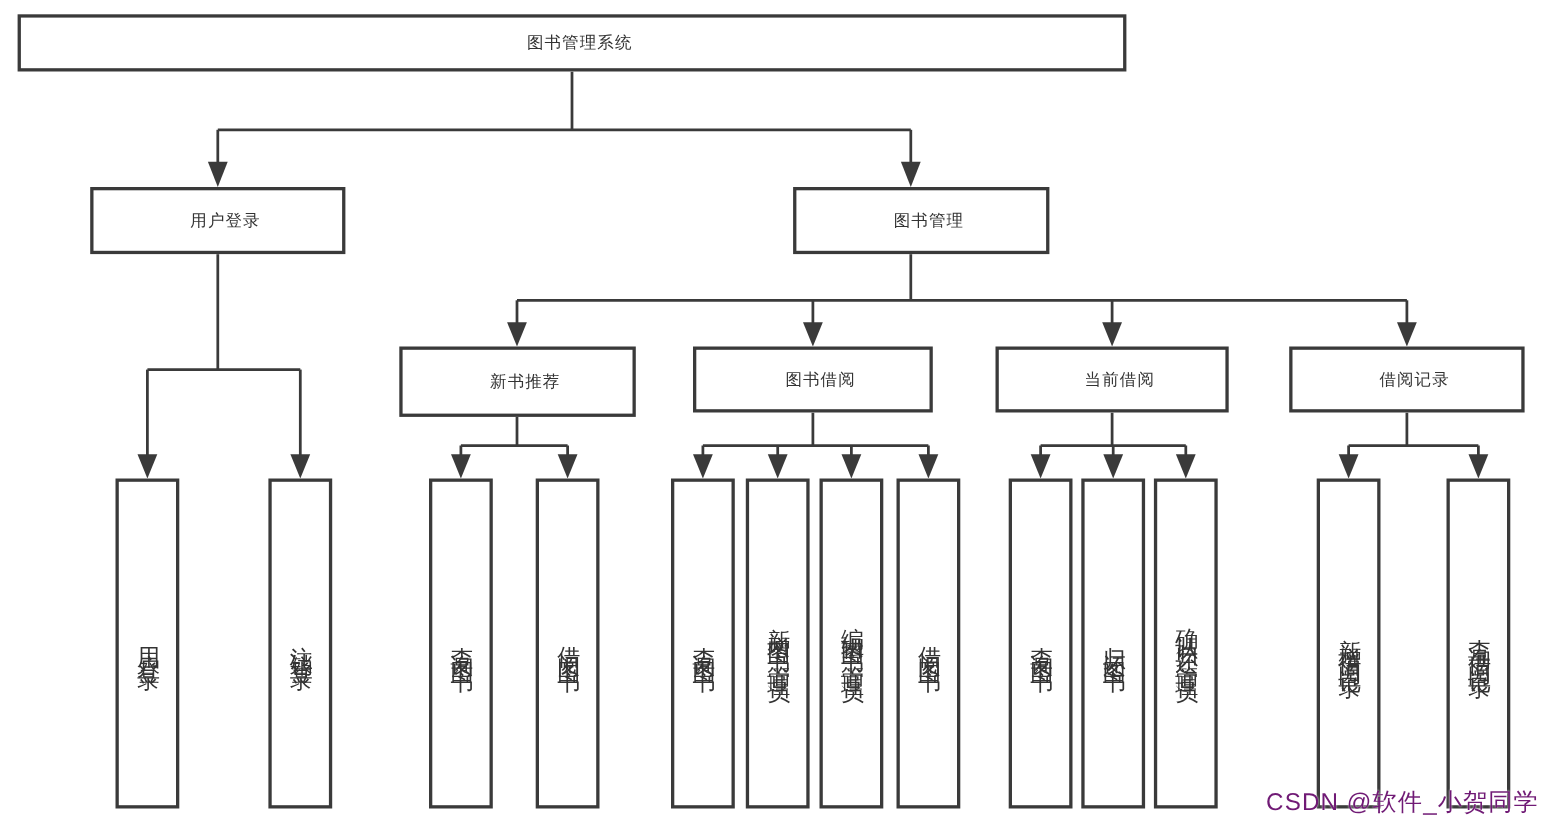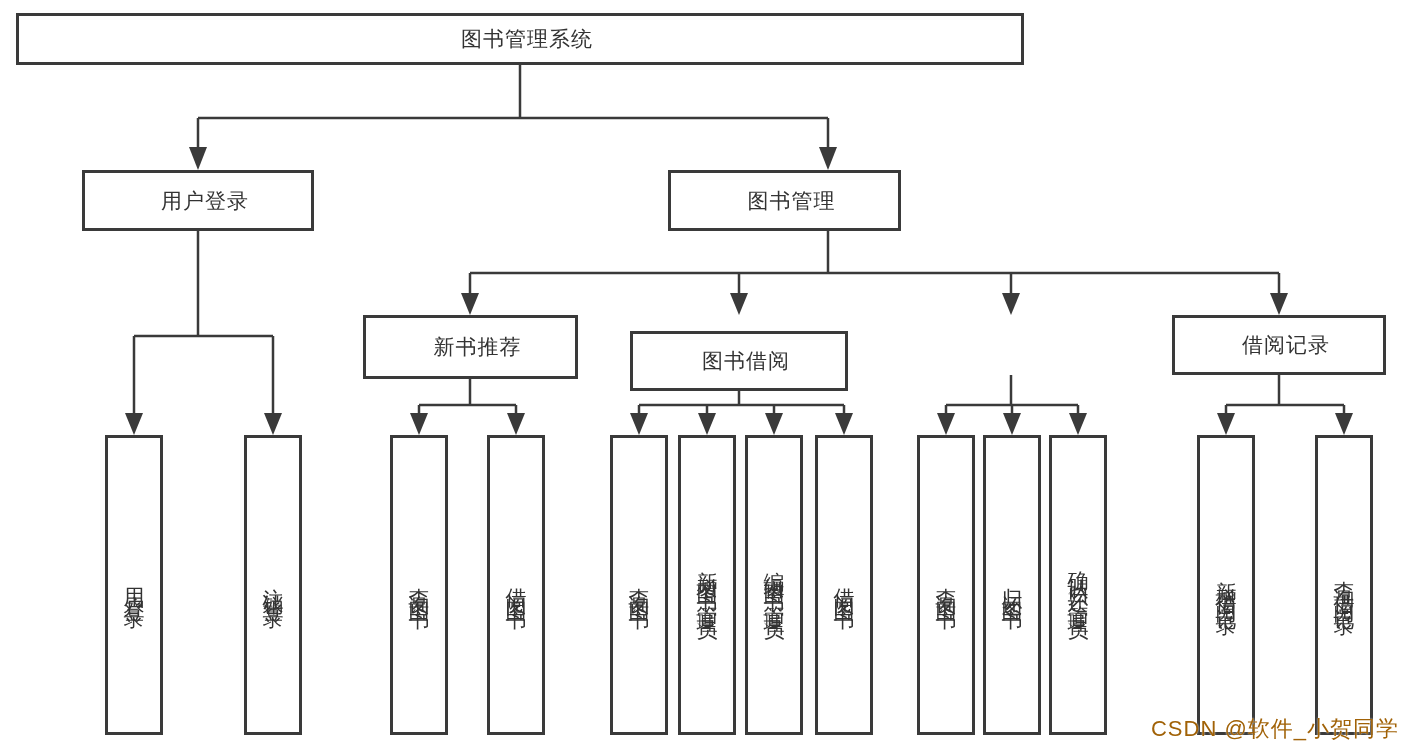--- a/index.html
+++ b/index.html
@@ -12,35 +12,35 @@
   }
   #wires{position:absolute;left:0;top:0;width:1405px;height:747px;}
   .node{
     position:absolute;
     box-sizing:border-box;
     border:3px solid #3a3a3a;
     background:#ffffff;
     display:flex;align-items:center;justify-content:center;
     color:#333333;
   }
-  .hnode{font-size:21px;letter-spacing:1px;padding-left:14px;}
+  .hnode{font-size:15px;letter-spacing:1px;padding-left:14px;}
   .vnode{width:58px;height:300px;top:435px;}
   .vnode .vtext{
     writing-mode:vertical-rl;
     text-orientation:mixed;
     font-size:21px;
     letter-spacing:7px;
     white-space:nowrap;
     color:#333333;
   }
   .watermark{
     position:absolute;
     right:6px;bottom:3px;
     font-size:22px;
-    color:#a16207;
+    color:#701a75;
     text-shadow:0 0 2px #ffffff;
     letter-spacing:1px;
     pointer-events:none;
   }
 </style>
 </head>
 <body>
 
 <div id="canvas">
 
@@ -110,29 +110,32 @@
     </g>
   </svg>
 
   <div class="node hnode" style="left:16px;top:13px;width:1008px;height:52px;">
     <span>图书管理系统</span>
   </div>
 
   <div class="node hnode" style="left:82px;top:170px;width:232px;height:61px;">
     <span>用户登录</span>
   </div>
-  <div class="node hnode" style="left:668px;top:170px;width:233px;height:61px;">
+  <div class="node hnode" style="left:721px;top:170px;width:233px;height:61px;">
     <span>图书管理</span>
   </div>
 
   <div class="node hnode" style="left:363px;top:315px;width:215px;height:64px;">
     <span>新书推荐</span>
   </div>
-  <div class="node hnode" style="left:630px;top:315px;width:218px;height:60px;margin-top:16px;">
+  <div class="node hnode" style="left:630px;top:315px;width:218px;height:60px;">
     <span>图书借阅</span>
+  </div>
+  <div class="node hnode" style="left:905px;top:315px;width:212px;height:60px;">
+    <span>当前借阅</span>
   </div>
   <div class="node hnode" style="left:1172px;top:315px;width:214px;height:60px;text-align:center;">
     <span>借阅记录</span>
   </div>
 
   <div class="node vnode" style="left:105px;">
     <span class="vtext">用户登录</span>
   </div>
   <div class="node vnode" style="left:244px;">
     <span class="vtext">注销登录</span>

